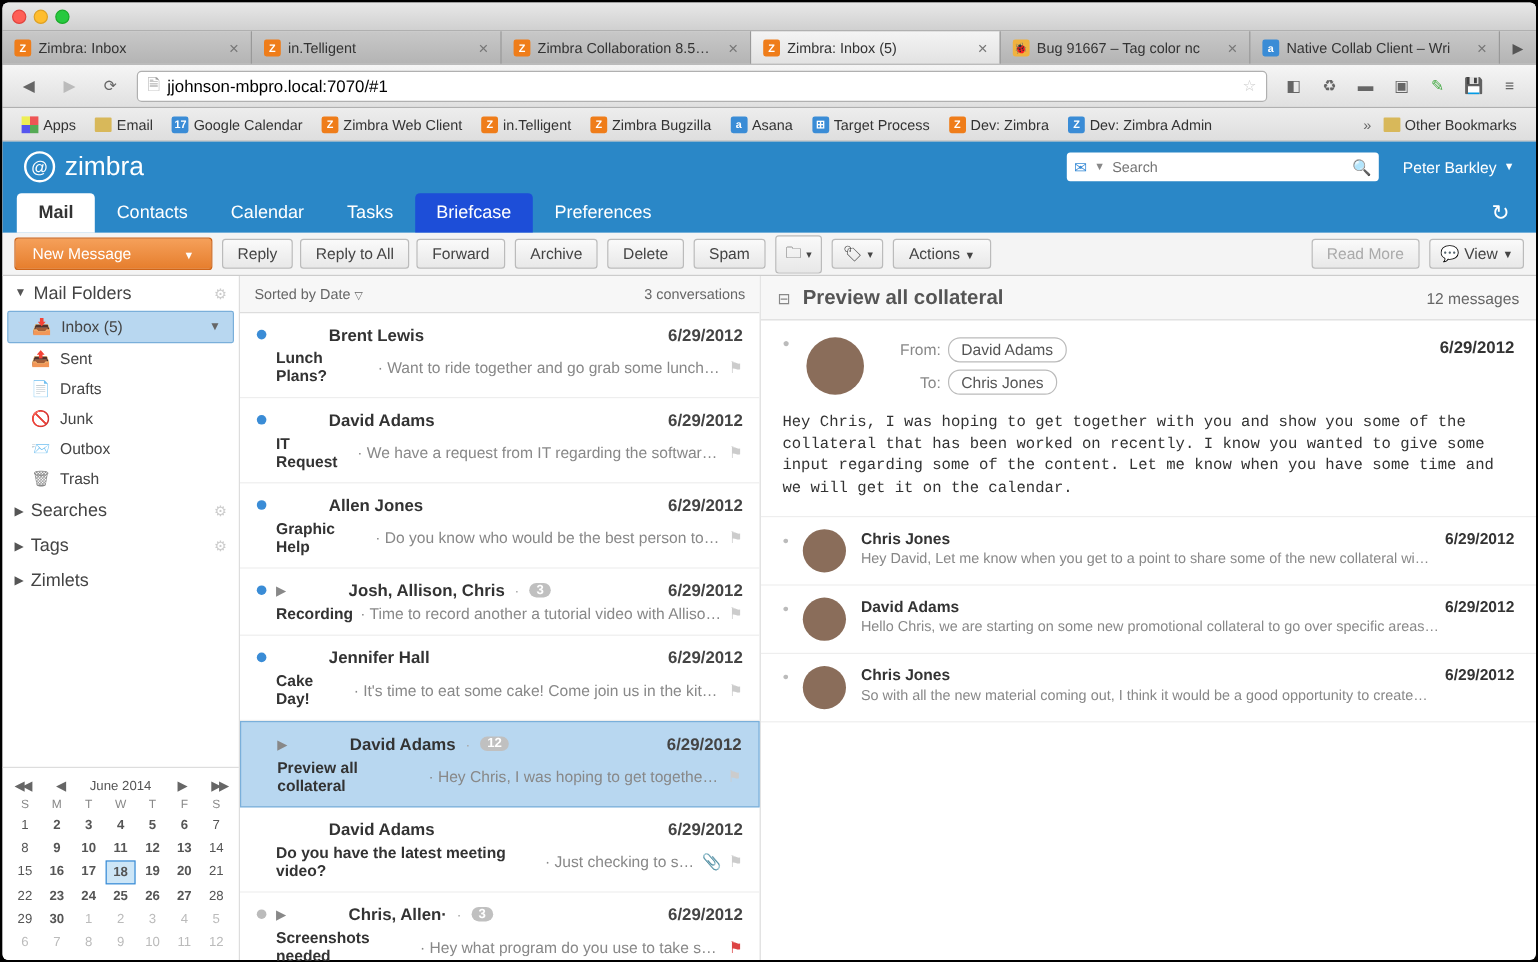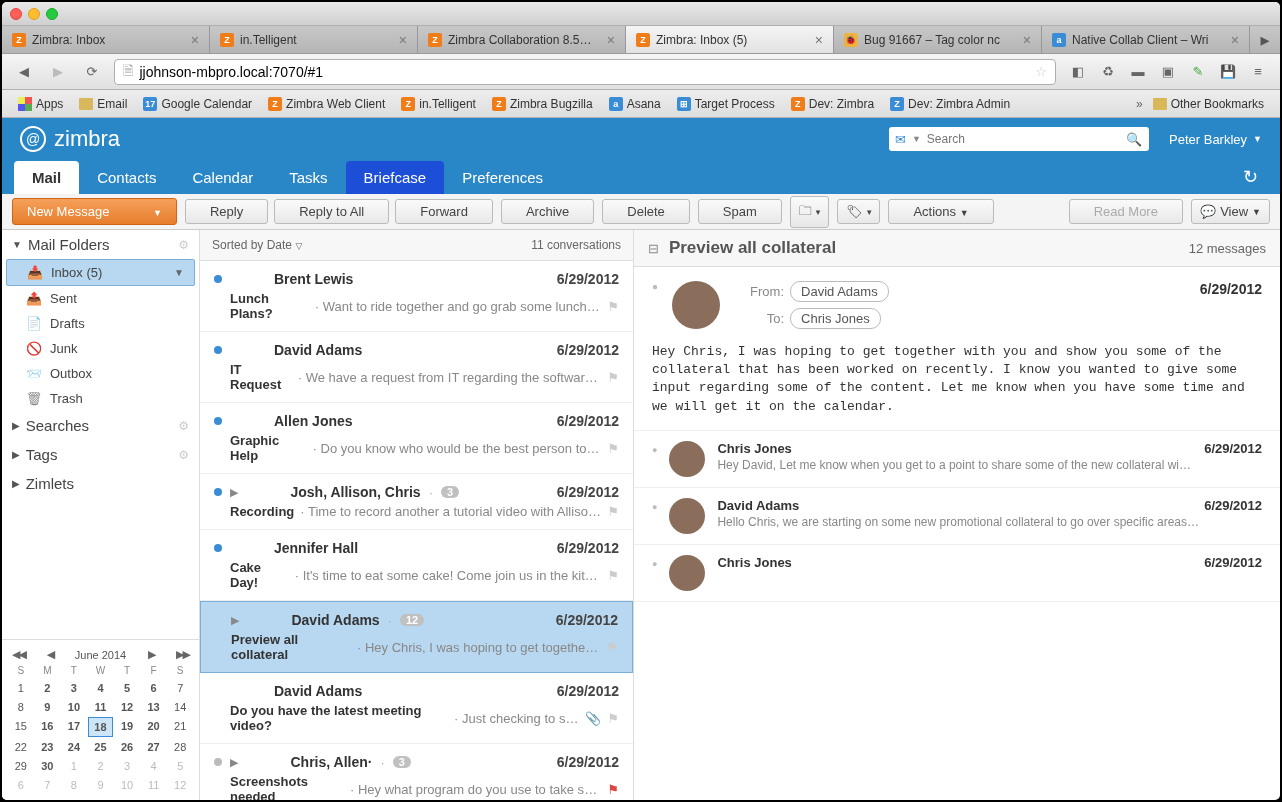--- a/index.html
+++ b/index.html
@@ -44,21 +44,21 @@
 .mh-search input { flex: 1; border: none; outline: none; font-size: 12px; color: #888; }
 .mh-user { margin-left: 20px; color: #fff; font-size: 13px; display: flex; align-items: center; gap: 6px; cursor: pointer; }
 
 .apptabs { background: #2a87c7; height: 34px; display: flex; align-items: flex-end; padding: 0 12px; }
 .apptab { padding: 8px 18px; color: #fff; font-size: 15px; cursor: pointer; border-radius: 4px 4px 0 0; }
 .apptab.sel { background: #fff; color: #333; font-weight: 600; }
 .apptab.hl { background: #1d4ed8; }
 .refresh-ico { margin-left: auto; color: #fff; padding: 6px 10px; cursor: pointer; font-size: 18px; }
 
 .actionbar { background: #f4f4f4; border-bottom: 1px solid #ccc; height: 36px; display: flex; align-items: center; padding: 0 10px; gap: 8px; }
-.btn { background: linear-gradient(#fafafa, #e8e8e8); border: 1px solid #bbb; border-radius: 3px; padding: 4px 24px; font-size: 13px; color: #444; cursor: pointer; }
+.btn { background: linear-gradient(#fafafa, #e8e8e8); border: 1px solid #bbb; border-radius: 3px; padding: 4px 12px; font-size: 13px; color: #444; cursor: pointer; }
 .btn.primary { background: linear-gradient(#f5a05a, #e67e2d); border-color: #d06518; color: #fff; padding: 5px 14px; }
 .btn.ico { padding: 4px 8px; display: flex; align-items: center; gap: 4px; }
 .btn-group { display: flex; gap: 6px; }
 .btn.disabled { color: #aaa; }
 
 .content { flex: 1; display: flex; overflow: hidden; }
 
 .sidebar { width: 198px; background: #fff; border-right: 1px solid #ddd; display: flex; flex-direction: column; }
 .sb-section { padding: 6px 10px; display: flex; align-items: center; gap: 6px; color: #555; font-size: 14px; cursor: pointer; }
 .sb-title { font-size: 15px; color: #444; text-align: right; }
@@ -402,21 +402,21 @@
             <div class="mc-d muted">10</div>
             <div class="mc-d muted">11</div>
             <div class="mc-d muted">12</div>
           </div>
       </div>
     </div>
 
     <div class="listpane">
       <div class="lp-head">
         <span><span>Sorted by Date</span> <span style="font-size:9px">▽</span></span>
-        <span>11 conversations</span>
+        <span>3 conversations</span>
       </div>
       <div class="convlist" id="convlist">
           <div class="conv">
     <div class="cv-row1">
       <span class="dot "></span>
 
       <span class="cv-from">Brent Lewis</span>
 
       <span class="cv-date">6/29/2012</span>
     </div>
@@ -580,20 +580,21 @@
     </div>
           </div>
           <div class="rp-thread-item">
     <span style="color:#bbb;font-size:9px;padding-top:4px">●</span>
     <div class="avatar"></div>
     <div class="rt-body">
       <div class="rt-top">
                 <span class="rt-from">Chris Jones</span>
                 <span style="font-weight:600">6/29/2012</span>
               </div>
+      <div class="rt-frag">So with all the new material coming out, I think it would be a good opportunity to create…</div>
     </div>
           </div>
         </div>
     </div>
 
   </div>
 
 </div>
 
 </body></html>

